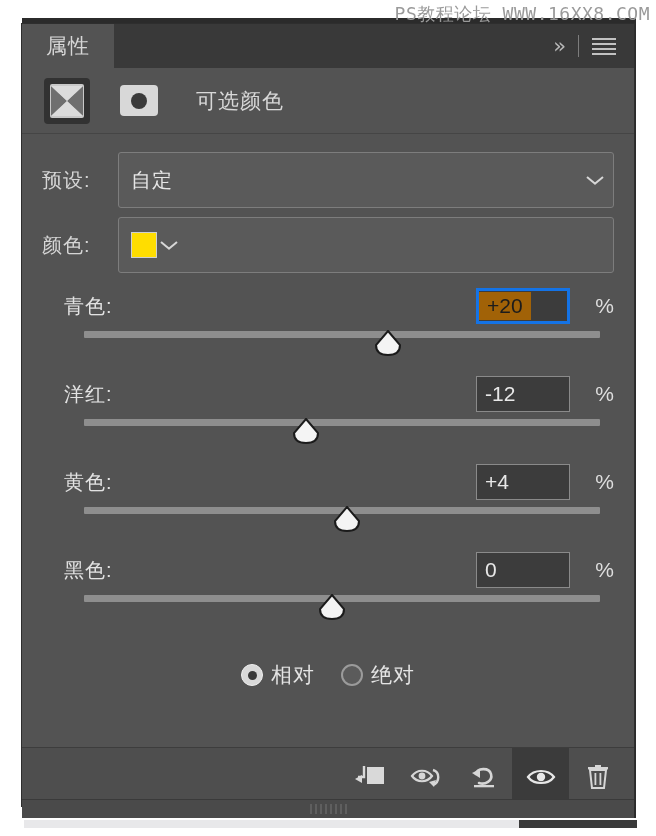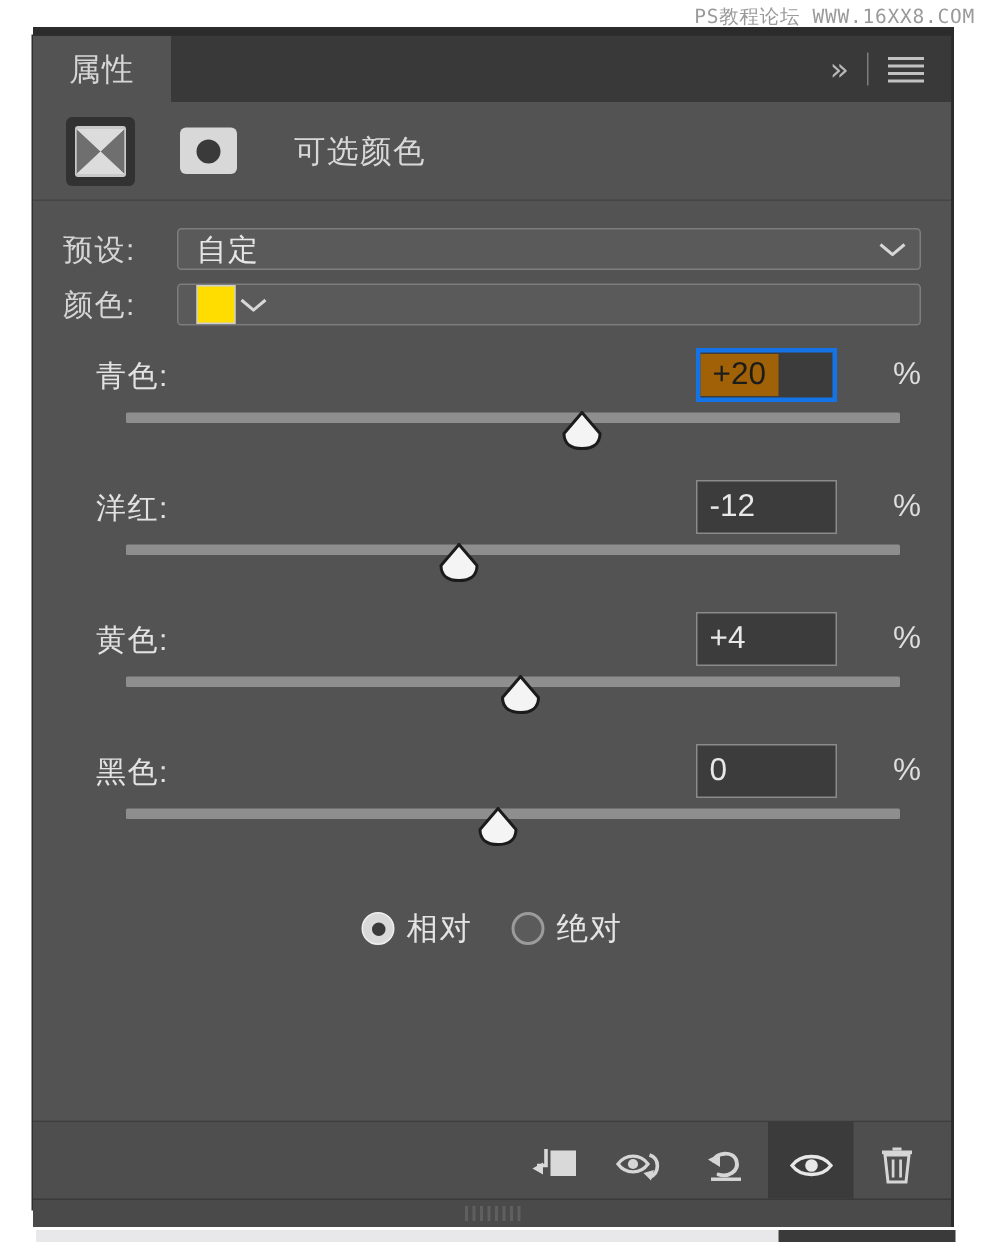--- a/index.html
+++ b/index.html
@@ -14,21 +14,21 @@
     overflow: hidden;
     font-family: "Liberation Sans", "DejaVu Sans", sans-serif;
     -webkit-font-smoothing: antialiased;
   }
 
   
   .watermark {
     position: absolute;
     top: 2px;
     right: 6px;
-    font-size: 13px;
+    font-size: 18px;
     letter-spacing: 0.5px;
     color: #9a9a9a;
     font-family: "DejaVu Sans Mono", monospace;
     white-space: nowrap;
     z-index: 40;
   }
 
   
   .app-backdrop {
     position: absolute;
@@ -178,21 +178,21 @@
   .select-row.second { margin-top: 9px; }
   .row-label {
     width: 76px;
     color: #d5d5d5;
     font-size: 20px;
     letter-spacing: 1px;
     flex: 0 0 auto;
   }
   .select-box {
     flex: 1 1 auto;
-    height: 28px;
+    height: 56px;
     background: #5a5a5a;
     border: 1px solid #7d7d7d;
     border-radius: 3px;
     display: flex;
     align-items: center;
     padding: 0 10px 0 12px;
     box-sizing: border-box;
     cursor: pointer;
     position: relative;
   }
@@ -230,21 +230,20 @@
   .chev-down::after  { right: 0; transform: rotate(-40deg); transform-origin: right center; }
 
   
   .slider-group { margin-top: 14px; }
   .slider-head {
     display: flex;
     align-items: center;
     height: 38px;
     padding-left: 22px;
     box-sizing: border-box;
-    gap: 12px;
   }
   .slider-name {
     color: #e2e2e2;
     font-size: 20px;
     letter-spacing: 1px;
     flex: 1 1 auto;
   }
   .num-field {
     width: 94px;
     height: 36px;

